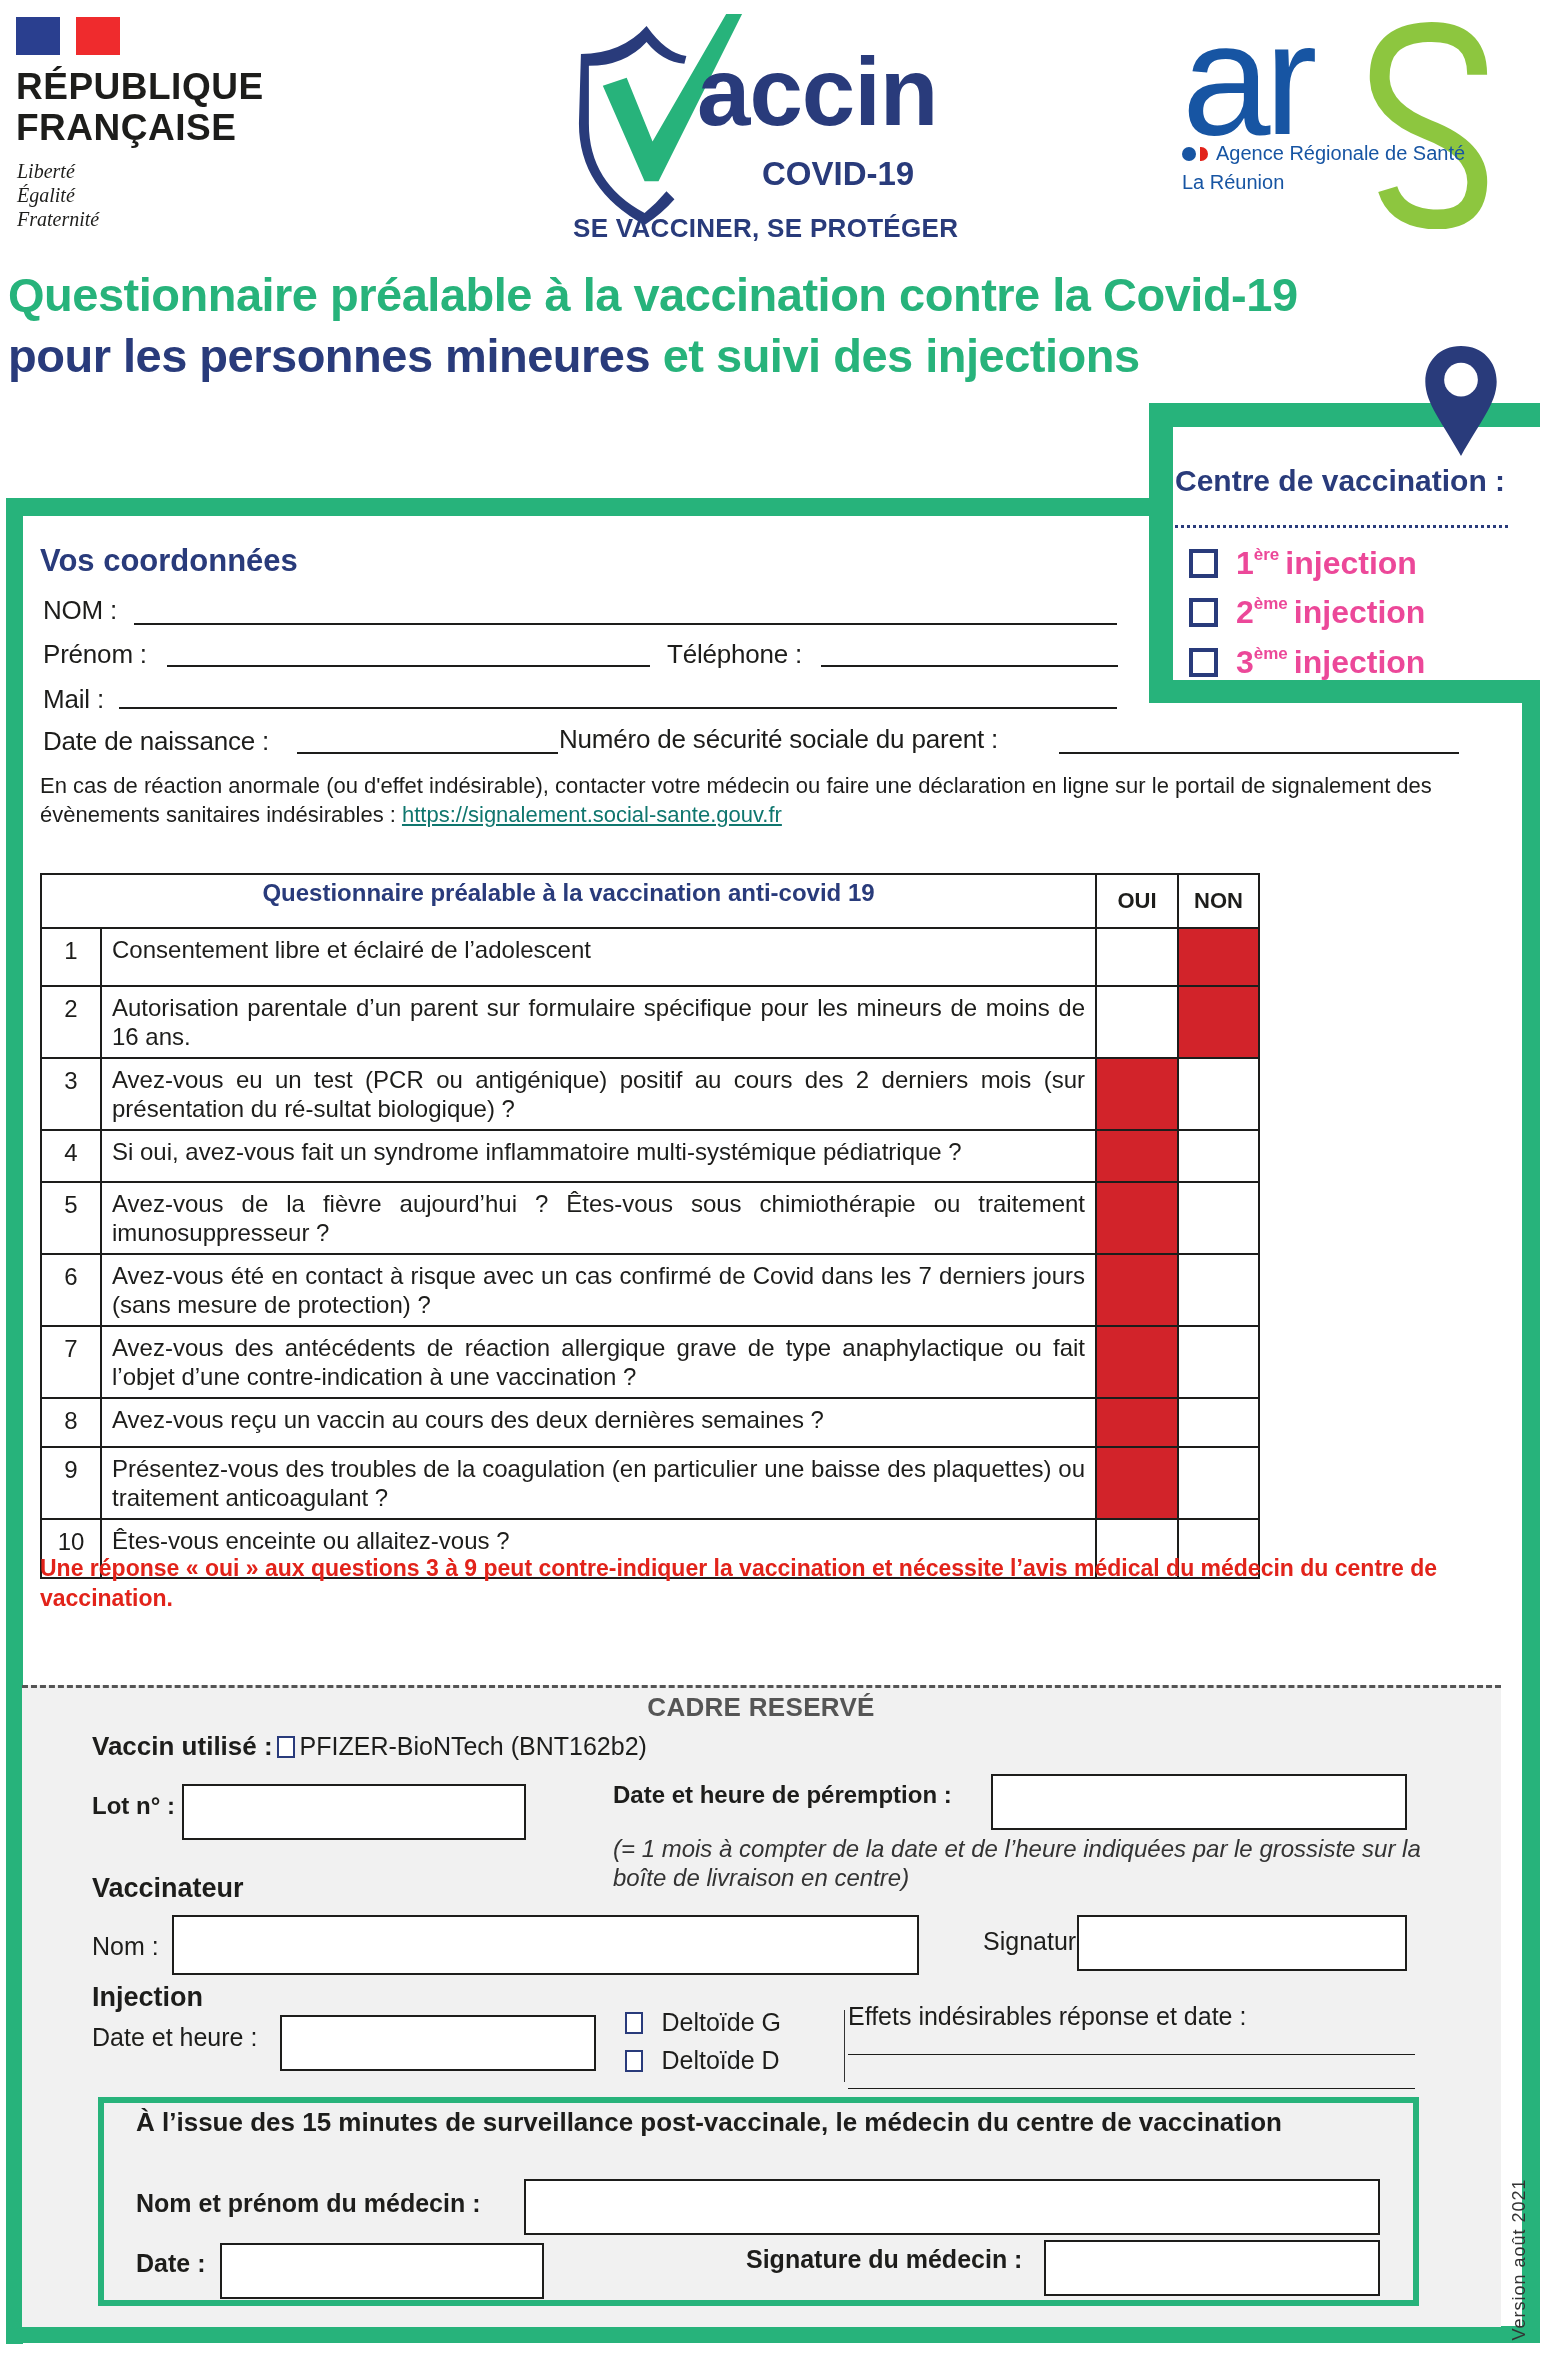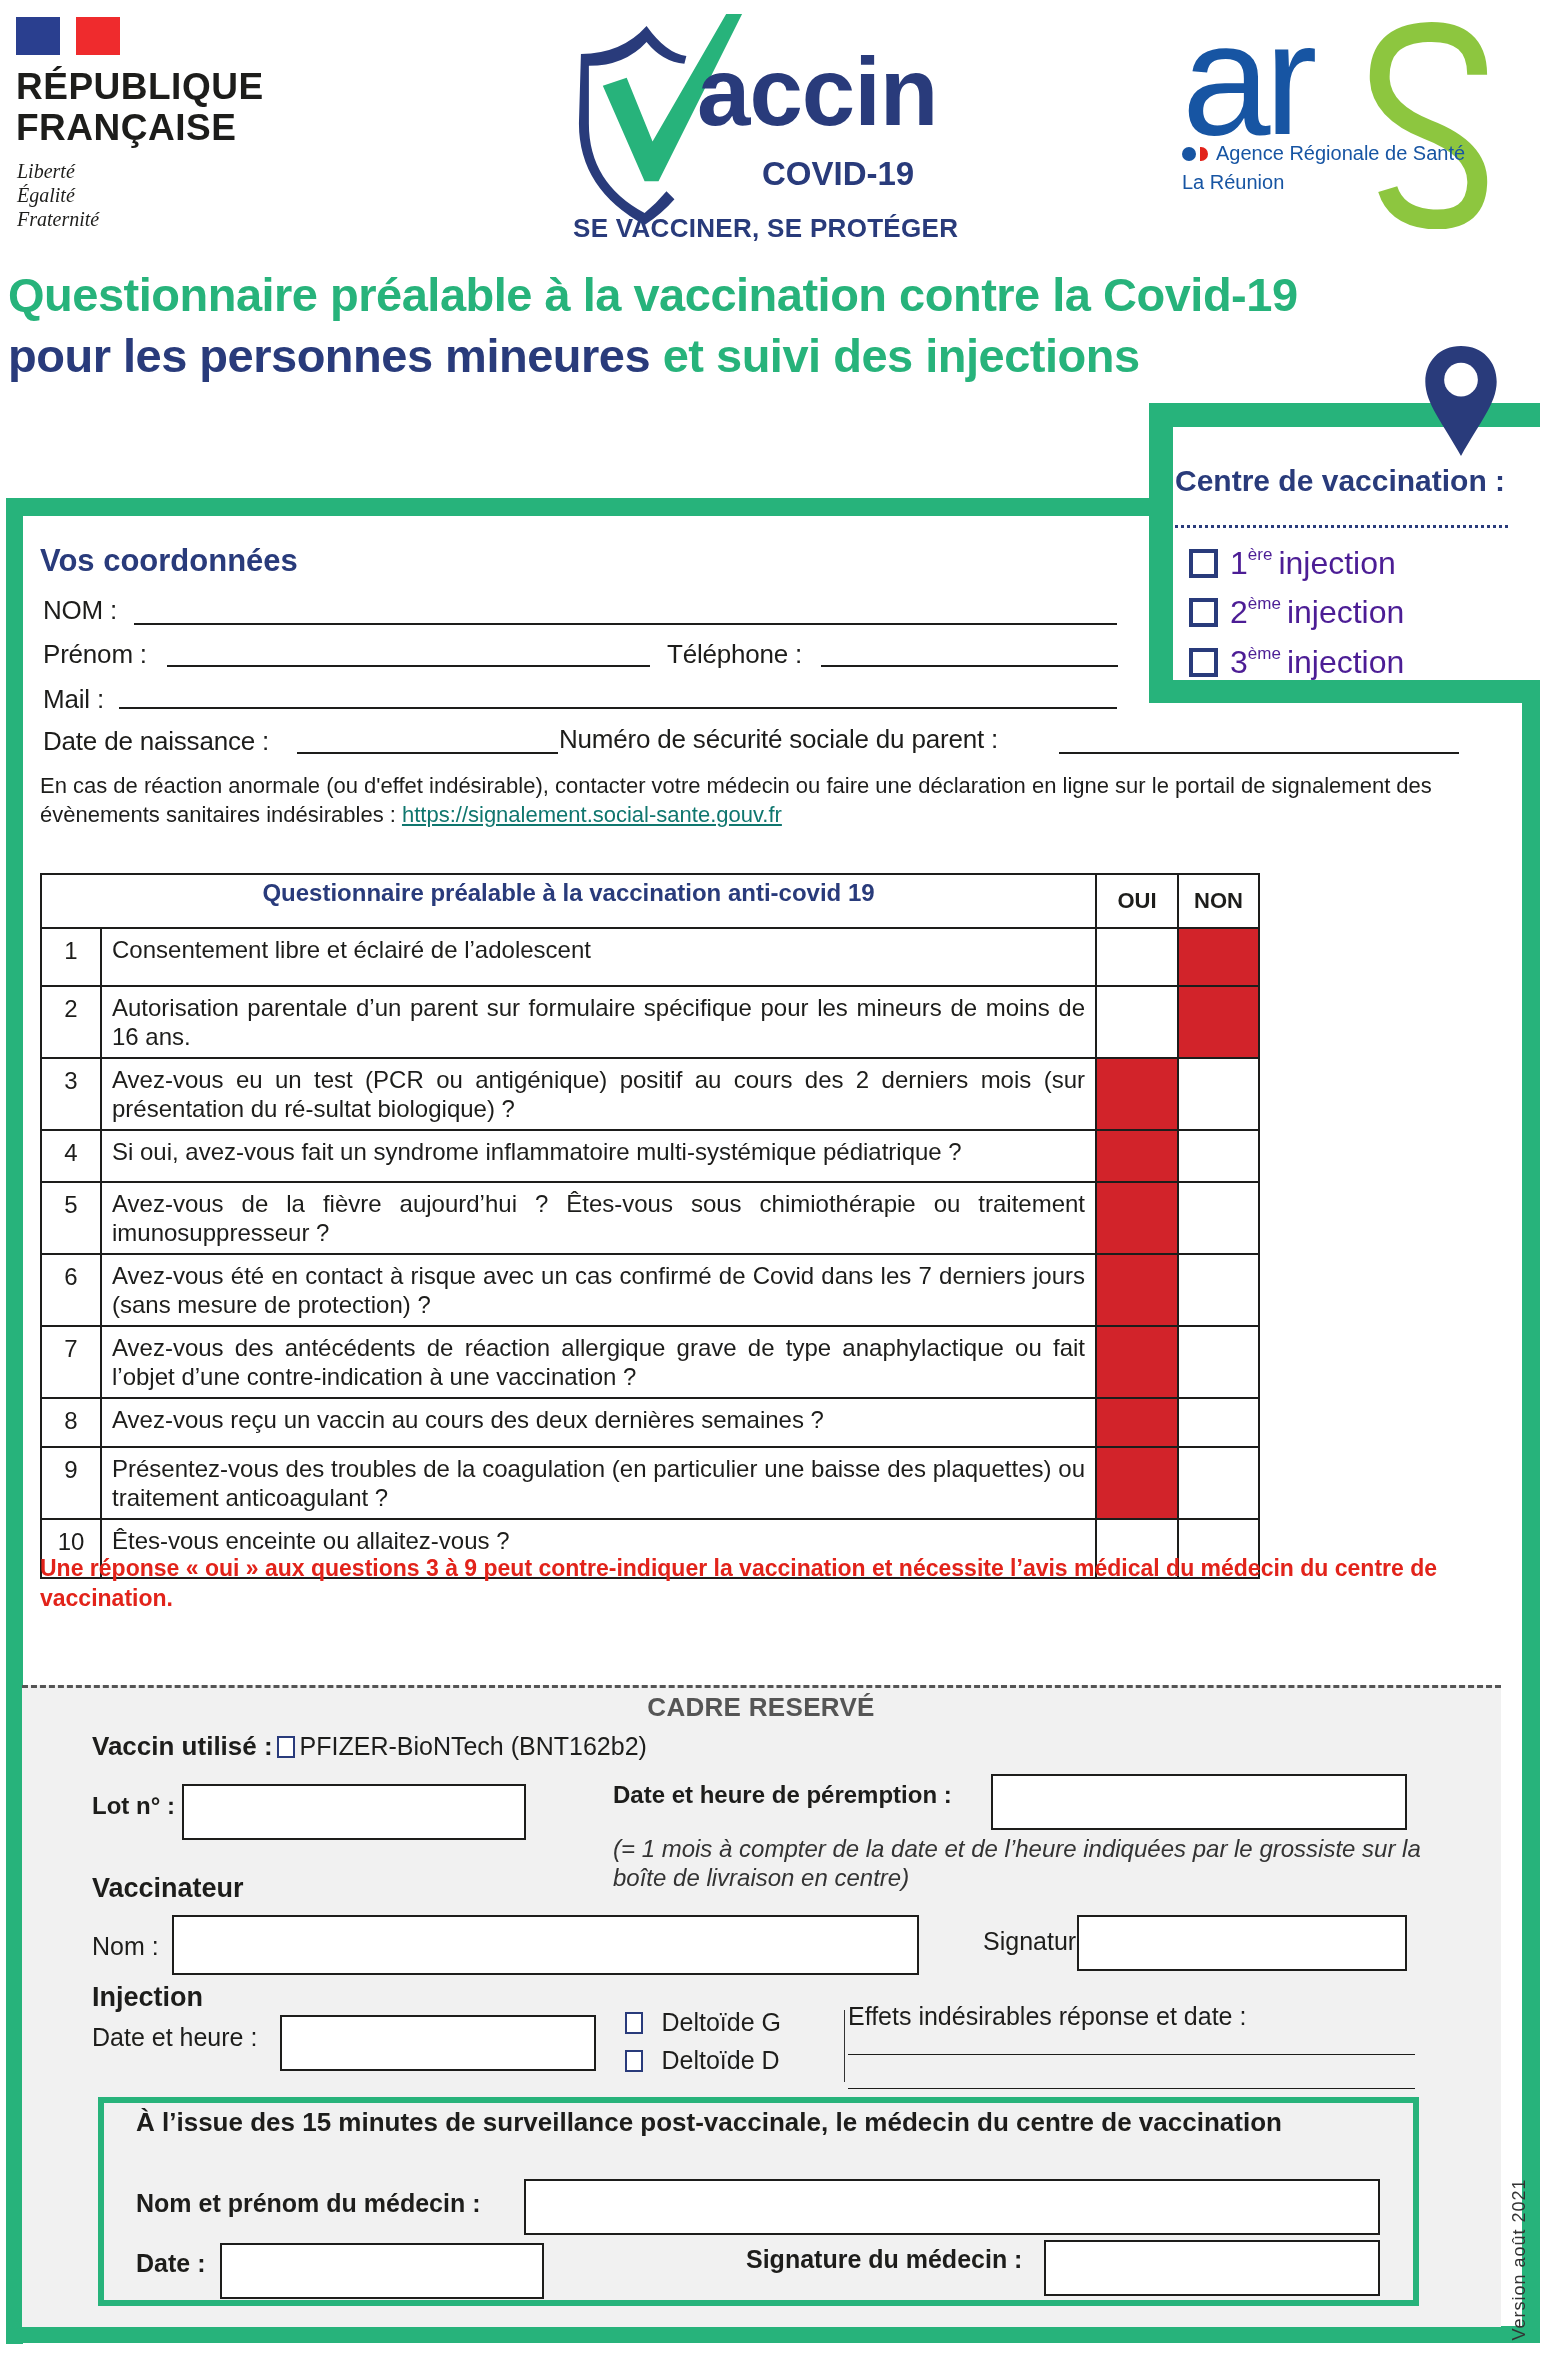--- a/index.html
+++ b/index.html
@@ -33,21 +33,21 @@
   .title2 .navy { color: #293b7b; }
   .title2 .green { color: #27b37b; }
 
   
   .g { background: #27b37b; position: absolute; }
 
   
   .pin { left: 1423px; top: 344px; width: 76px; height: 114px; }
   .centre-label { left: 1175px; top: 464px; font-size: 30px; font-weight: 700; color: #293b7b; white-space: nowrap; }
   .centre-dots { left: 1175px; top: 525px; width: 333px; border-top: 3px dotted #293b7b; height: 0; }
-  .inj-row { left: 1189px; display: flex; align-items: center; gap: 12px; font-size: 32px; font-weight: 400; color: #4c1d95; white-space: nowrap; }
+  .inj-row { left: 1189px; display: flex; align-items: center; gap: 18px; font-size: 32px; font-weight: 700; color: #ec4899; white-space: nowrap; }
   .inj-row .cb { width: 29px; height: 29px; border: 4px solid #293b7b; background: #fff; }
   .inj-row sup { font-size: 17px; vertical-align: 14px; margin-right: 6px; }
 
   
   .coord-title { left: 40px; top: 543px; font-size: 31px; font-weight: 700; color: #293b7b; }
   .field-lbl { font-size: 26px; color: #1d1d1b; white-space: nowrap; letter-spacing: -0.2px; }
   .uline { border-bottom: 2px solid #1d1d1b; height: 0; position: absolute; }
   .note { left: 40px; top: 771px; width: 1433px; font-size: 22px; line-height: 29px; color: #1d1d1b; }
   .note a { color: #0f766e; text-decoration: underline; }
 

